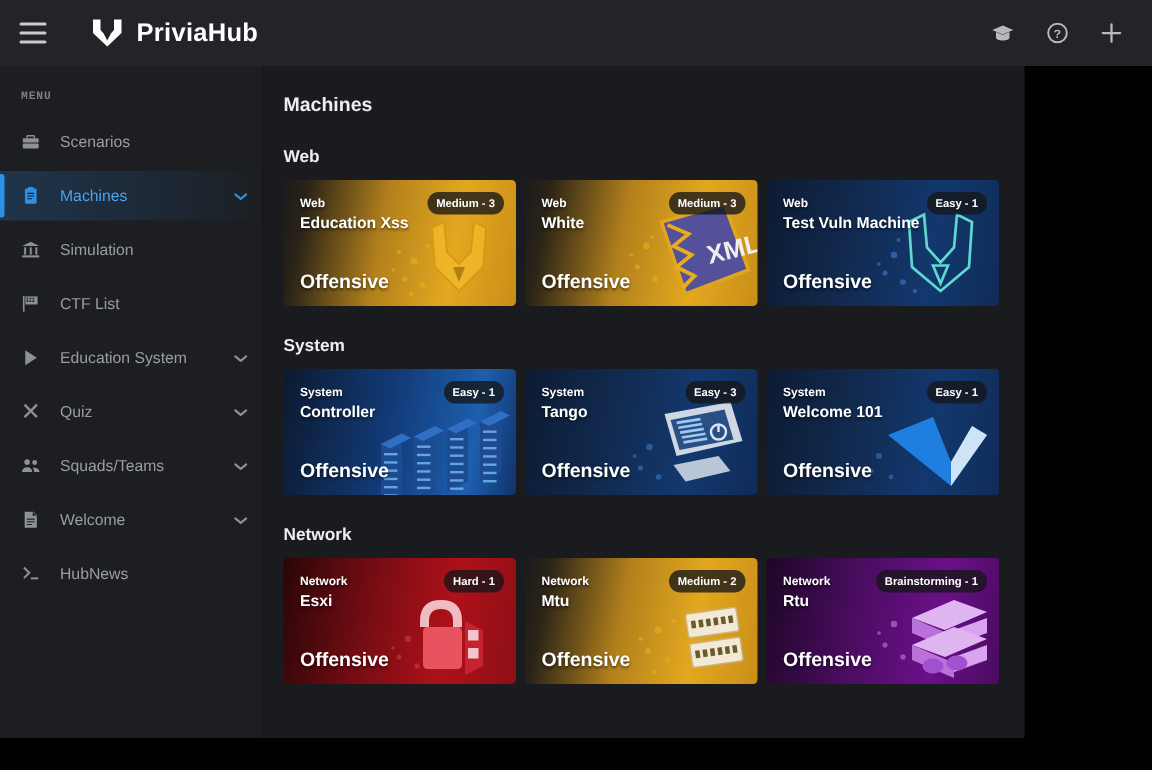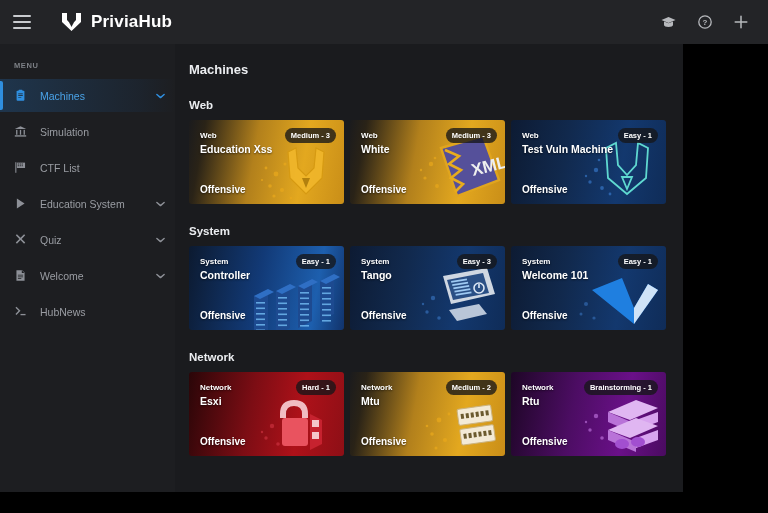--- a/index.html
+++ b/index.html
@@ -46,21 +46,21 @@
   
   .sidebar {
     position: absolute; left: 0; top: 44px;
     width: 175px; height: 448px;
     background: #1d1e21;
     padding-top: 17px;
     overflow: hidden;
   }
   .menu-label {
     color: #7d8086; font-size: 7.5px; font-weight: bold;
-    letter-spacing: .6px; padding-left: 14px; margin-bottom: 9px;
+    letter-spacing: .6px; padding-left: 14px; margin-bottom: 9px; font-family: Liberation Mono, monospace;
   }
   .nav-item {
     position: relative;
     display: flex; align-items: center;
     height: 33px; padding-left: 14px; padding-right: 10px;
     color: #9a9da3; font-size: 10.5px;
     cursor: pointer;
     margin-bottom: 3px;
   }
   .nav-item .ic {
@@ -117,21 +117,21 @@
     text-shadow: 0 1px 2px rgba(0,0,0,.55);
   }
   .card-badge {
     position: absolute; right: 8px; top: 8px;
     background: rgba(22,22,24,.78);
     color: #fff; font-size: 7.5px; font-weight: bold;
     padding: 3px 6px; border-radius: 9px; white-space: nowrap;
   }
   .card-foot {
     position: absolute; left: 11px; bottom: 9px;
-    color: #fff; font-size: 10px; font-weight: bold;
+    color: #fff; font-size: 13px; font-weight: bold;
     text-shadow: 0 1px 2px rgba(0,0,0,.55);
   }
   
   .g-gold   { background: linear-gradient(100deg, #1b1b1d 0%, #2a2317 10%, #b2801c 42%, #e3a81f 72%, #c98e18 100%); }
   .g-blue   { background: linear-gradient(100deg, #0d1b33 0%, #11294d 35%, #13386e 70%, #0f2c58 100%); }
   .g-blue2  { background: linear-gradient(100deg, #0c1a30 0%, #123a77 45%, #1d5fae 80%, #11336b 100%); }
   .g-red    { background: linear-gradient(100deg, #2a0608 0%, #7c0d14 40%, #ae1119 70%, #8d0f16 100%); }
   .g-purple { background: linear-gradient(100deg, #1e0626 0%, #4c0d63 40%, #6a1088 72%, #4a0b60 100%); }
 </style>
 </head>
@@ -171,20 +171,30 @@
         <svg width="14" height="14" viewBox="0 0 14 14">
             <path d="M7 1.2 V12.8 M1.2 7 H12.8" stroke="currentColor" stroke-width="1.5" stroke-linecap="round"></path>
           </svg>
       </span>
     </div>
   </div>
 
   <div class="sidebar">
     <div class="menu-label">MENU</div>
     <div id="nav-list">
+        <div class="nav-item">
+          <span class="ic">
+            <svg width="13" height="13" viewBox="0 0 16 16" fill="currentColor">
+              <path d="M5.5 2.5 h5 a1 1 0 0 1 1 1 V5 h-1 V3.6 h-5 V5 h-1 V3.5 a1 1 0 0 1 1-1 Z"></path>
+              <rect x="1.5" y="5.2" width="13" height="3.4" rx=".6"></rect>
+              <rect x="1.5" y="9.4" width="13" height="4.2" rx=".6"></rect>
+            </svg>
+          </span>
+          <span class="lbl">Scenarios</span>
+        </div>
         <div class="nav-item active">
           <span class="ic">
             <svg width="13" height="13" viewBox="0 0 16 16" fill="currentColor">
               <rect x="3.2" y="2" width="9.6" height="12.5" rx="1.2"></rect>
               <rect x="5.6" y="0.9" width="4.8" height="2.4" rx=".7" fill="currentColor"></rect>
               <path d="M5.2 5.6h5.6v.9H5.2Zm0 2.2h5.6v.9H5.2Zm0 2.2h3.8v.9H5.2Z" fill="#1d1e21"></path>
             </svg>
           </span>
           <span class="lbl">Machines</span>
           <span class="chev">
@@ -228,20 +238,36 @@
             </svg>
           </span>
         </div>
         <div class="nav-item">
           <span class="ic">
             <svg width="13" height="13" viewBox="0 0 16 16" fill="currentColor">
               <path d="M2.2 2.9 L3.6 1.5 L8 5.9 L12.4 1.5 L13.8 2.9 L9.4 7.3 L13.8 11.7 L12.4 13.1 L8 8.7 L3.6 13.1 L2.2 11.7 L6.6 7.3 Z"></path>
             </svg>
           </span>
           <span class="lbl">Quiz</span>
+          <span class="chev">
+            <svg width="9" height="6" viewBox="0 0 10 6" fill="none" stroke="currentColor" stroke-width="1.6" stroke-linecap="round" stroke-linejoin="round">
+              <path d="M1 1.4 L5 4.8 L9 1.4"></path>
+            </svg>
+          </span>
+        </div>
+        <div class="nav-item">
+          <span class="ic">
+            <svg width="13" height="13" viewBox="0 0 16 16" fill="currentColor">
+              <circle cx="5" cy="5" r="2.3"></circle>
+              <circle cx="11.2" cy="5.3" r="2"></circle>
+              <path d="M0.8 13.2c0-2.4 1.9-3.9 4.2-3.9s4.2 1.5 4.2 3.9Z"></path>
+              <path d="M9.6 9.7c2.2-.5 5.6.4 5.6 3.5h-4.4c0-1.4-.5-2.6-1.2-3.5Z"></path>
+            </svg>
+          </span>
+          <span class="lbl">Squads/Teams</span>
           <span class="chev">
             <svg width="9" height="6" viewBox="0 0 10 6" fill="none" stroke="currentColor" stroke-width="1.6" stroke-linecap="round" stroke-linejoin="round">
               <path d="M1 1.4 L5 4.8 L9 1.4"></path>
             </svg>
           </span>
         </div>
         <div class="nav-item">
           <span class="ic">
             <svg width="13" height="13" viewBox="0 0 16 16" fill="currentColor">
               <path d="M3 1.4h7l3 3v10.2H3Z"></path>

